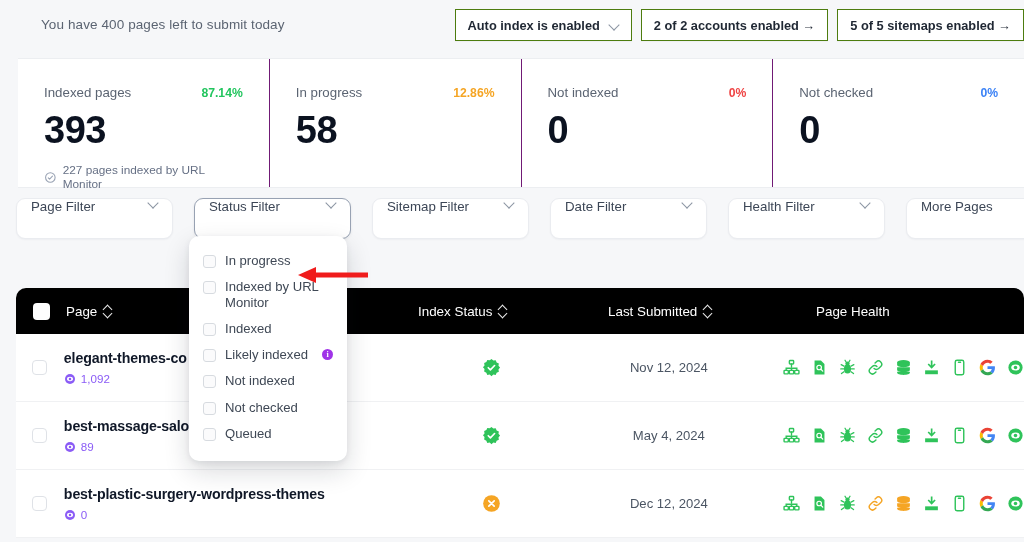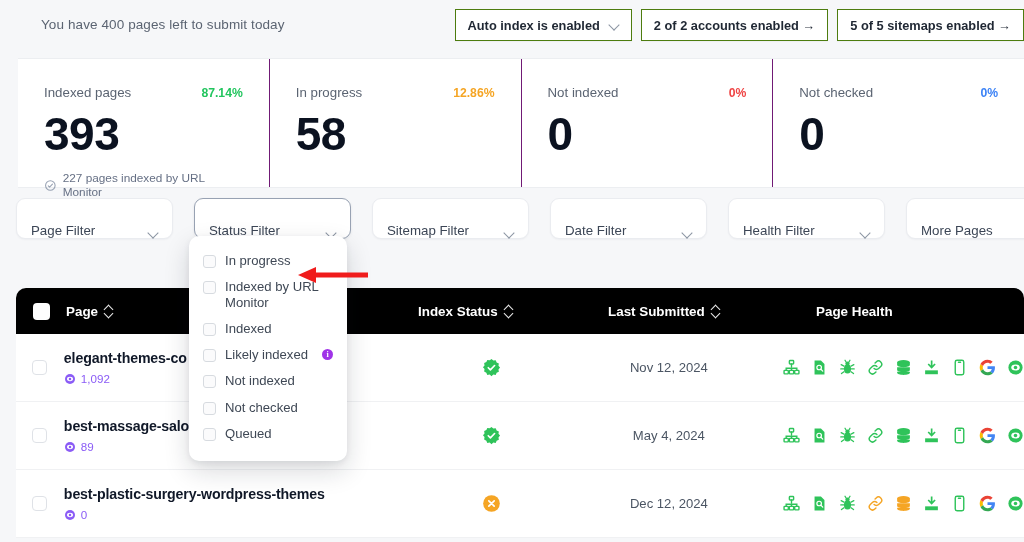--- a/index.html
+++ b/index.html
@@ -52,35 +52,35 @@
   }
   .stat {
     flex: 1 1 0; padding: 26px 26px 0 26px; position: relative;
     border-right: 1px solid #701a75; min-width: 0;
   }
   .stat:last-child { border-right: none; }
   .stat-head { display: flex; align-items: center; justify-content: space-between; }
   .stat-label { font-size: 13.3px; color: #5b6472; }
   .stat-pct { font-size: 12.2px; font-weight: 700; }
   .stat-num {
-    margin-top: 11px; font-size: 46px; font-weight: 700; color: #0b1220; letter-spacing: -.5px;
+    margin-top: 11px; font-size: 38px; font-weight: 700; color: #0b1220; letter-spacing: -.5px;
     line-height: 1;
   }
   .stat-sub {
     margin-top: 14px; display: flex; align-items: center; gap: 6px;
     font-size: 11.8px; color: #667085;
   }
 
   
   .filters {
     position: absolute; left: 16px; top: 198px; display: flex; gap: 21px; align-items: center;
   }
   .filter {
     width: 157px; height: 41px; background: #fff; border: 1px solid #eaecf0;
-    border-radius: 9px; display: flex; align-items: flex-end; justify-content: space-between;
+    border-radius: 9px; display: flex; align-items: flex-start; justify-content: space-between;
     padding: 0 14px; font-size: 13.3px; color: #3c4656; font-weight: 500;
     box-shadow: 0 1px 2px rgba(16,24,40,.04);
   }
   .filter.active { border: 1.5px solid #98a2b3; box-shadow: 0 1px 3px rgba(16,24,40,.08); }
 
   
   .dropdown {
     position: absolute; left: 189px; top: 236px; width: 158px;
     background: #fff; border-radius: 10px; padding: 12px 0 14px 0;
     box-shadow: 0 10px 26px rgba(16,24,40,.16), 0 2px 6px rgba(16,24,40,.07);
@@ -102,21 +102,21 @@
   }
   .dd-label { flex: 1 1 auto; }
 
   
   .arrow { position: absolute; left: 296px; top: 264px; z-index: 60; }
 
   
   .table { position: absolute; left: 16px; top: 288px; width: 1008px; }
   .thead {
     background: #000; color: #fff; height: 46px; border-radius: 10px 10px 0 0;
-    display: flex; align-items: center; font-size: 13.4px; font-weight: 700;
+    display: flex; align-items: center; font-size: 13.4px; font-weight: 400;
   }
   .th-cb { width: 50px; display: flex; justify-content: center; }
   .cb-white { width: 17px; height: 17px; background: #fff; border-radius: 4px; }
   .th { display: flex; align-items: center; gap: 6px; }
   .th-page { width: 352px; }
   .th-status { width: 190px; justify-content: flex-start; }
   .th-sub { width: 180px; }
   .th-health { flex: 1 1 auto; padding-left: 28px; }
   .sortico { display: inline-block; width: 9px; height: 13px; position: relative; opacity: .92; }
   .sortico::before, .sortico::after {

